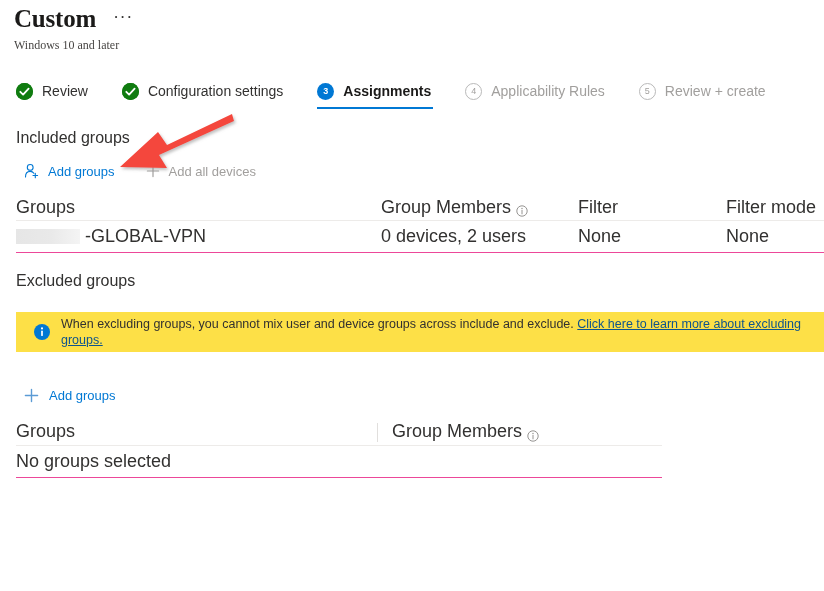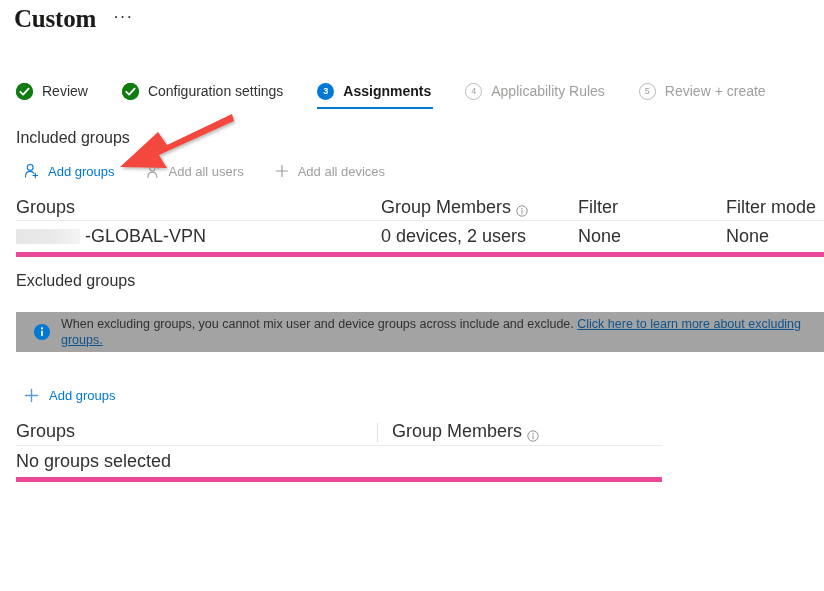--- a/index.html
+++ b/index.html
@@ -158,21 +158,21 @@
     display: flex;
     align-items: center;
     height: 28px;
     border-bottom: 1px solid #edebe9;
     color: #323130;
   }
   .tbl-row {
     display: flex;
     align-items: center;
     height: 30px;
-    border-bottom: 5px solid #ec4899;
+    border-bottom: 1px solid #ec4899;
     color: #323130;
   }
   .th, .td {
     display: flex;
     align-items: center;
     gap: 5px;
     box-sizing: border-box;
     padding-right: 8px;
     overflow: hidden;
     white-space: nowrap;
@@ -216,21 +216,21 @@
     position: relative; top: 0px;
   }
 
   
   .banner {
     position: absolute;
     left: 16px;
     top: 312px;
     width: 808px;
     height: 40px;
-    background: #a3a3a3;
+    background: #fde047;
     display: flex;
     align-items: center;
     box-sizing: border-box;
     padding-left: 18px;
   }
   .banner-ic {
     width: 16px; height: 16px; flex: 0 0 auto; margin-right: 11px;
   }
   .banner-text {
     font-size: 12.5px;
@@ -269,20 +269,21 @@
   }
 </style>
 </head>
 <body>
 
 <div class="header">
   <div class="title-row">
     <div class="page-title">Custom</div>
     <div class="ellipsis-btn">···</div>
   </div>
+  <div class="subtitle">Windows 10 and later</div>
 </div>
 
 <div class="steps">
 
   <div class="step">
     <span class="step-badge badge-done">
       <svg width="17" height="17" viewBox="0 0 17 17" aria-hidden="true">
         <circle cx="8.5" cy="8.5" r="8.5" fill="#107c10"></circle>
         <path d="M4.3 8.8 L7.1 11.6 L12.6 5.6" stroke="#ffffff" stroke-width="1.8" fill="none" stroke-linecap="round" stroke-linejoin="round"></path>
       </svg>
@@ -325,31 +326,20 @@
     <span class="ic">
       <svg width="16" height="16" viewBox="0 0 16 16" aria-hidden="true">
         <circle cx="6.2" cy="4.4" r="2.9" fill="none" stroke="#0078d4" stroke-width="1.1"></circle>
         <path d="M1.5 14 C1.5 10.3 3.6 8.4 6.2 8.4 C7.8 8.4 9.1 9.1 9.9 10.3" fill="none" stroke="#0078d4" stroke-width="1.1" stroke-linecap="round"></path>
         <path d="M11.3 10.2 L11.3 14.8 M9.0 12.5 L13.6 12.5" stroke="#0078d4" stroke-width="1.1" stroke-linecap="round"></path>
       </svg>
     </span>
     <span>Add groups</span>
   </div>
 
-  <div class="cmd disabled">
-    <span class="ic">
-      <svg width="16" height="16" viewBox="0 0 16 16" aria-hidden="true">
-        <circle cx="7.4" cy="5.3" r="2.7" fill="none" stroke="#a19f9d" stroke-width="1.1"></circle>
-        <path d="M2.9 14.4 C2.9 10.8 4.9 9.1 7.4 9.1 C9.9 9.1 11.9 10.8 11.9 14.4" fill="none" stroke="#a19f9d" stroke-width="1.1" stroke-linecap="round"></path>
-        <path d="M11.0 2.2 C12.5 3.0 13.3 4.3 13.3 5.6" fill="none" stroke="#a19f9d" stroke-width="1.1" stroke-linecap="round"></path>
-        <path d="M3.0 2.0 L5.4 4.1 M5.4 2.0 L3.0 4.1" stroke="#a19f9d" stroke-width="1.0" stroke-linecap="round"></path>
-      </svg>
-    </span>
-    <span>Add all users</span>
-  </div>
 
   <div class="cmd disabled">
     <span class="ic">
       <svg width="16" height="16" viewBox="0 0 16 16" aria-hidden="true">
         <path d="M8 2.4 L8 13.6 M2.4 8 L13.6 8" stroke="#a19f9d" stroke-width="1.2" stroke-linecap="round"></path>
       </svg>
     </span>
     <span>Add all devices</span>
   </div>
 

